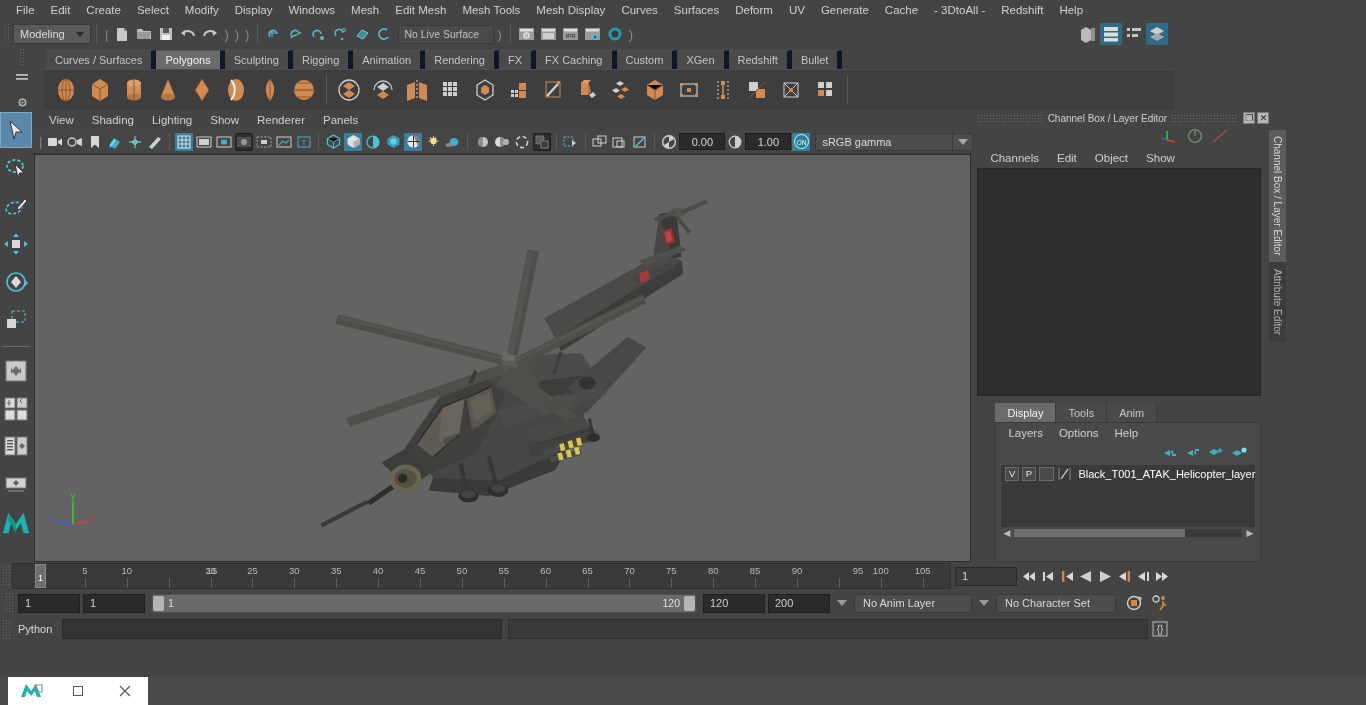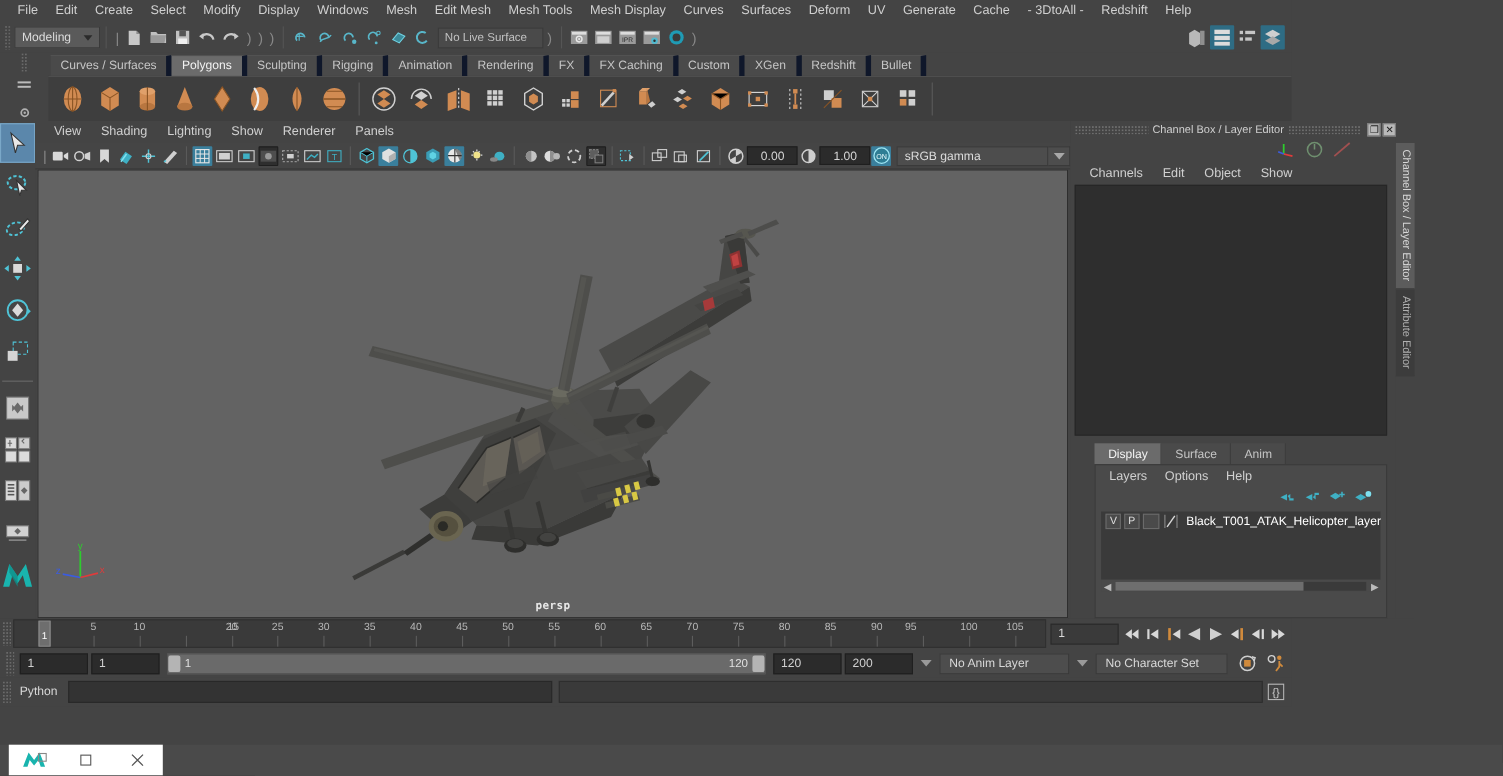--- a/index.html
+++ b/index.html
@@ -1021,21 +1021,20 @@
         <div class="axis-gizmo">
           <svg width="54" height="48" viewBox="0 0 54 48">
             <line x1="26" y1="34" x2="26" y2="10" stroke="#2ecc2e" stroke-width="1.6"></line>
             <text x="26" y="8" font-size="9" fill="#2ecc2e" text-anchor="middle" font-family="Liberation Sans">y</text>
             <line x1="26" y1="34" x2="42" y2="30" stroke="#e03b3b" stroke-width="1.6"></line>
             <text x="46" y="30" font-size="9" fill="#e03b3b" text-anchor="middle" font-family="Liberation Sans">x</text>
             <line x1="26" y1="34" x2="10" y2="31" stroke="#3b5ce0" stroke-width="1.6"></line>
             <text x="6" y="31" font-size="9" fill="#3b5ce0" text-anchor="middle" font-family="Liberation Sans">z</text>
           </svg>
         </div>
-        <div class="vp-label">persp</div>
       </div>
     </div>
 
     <div class="rightpanel">
       <div class="rp-titlebar">
         <div class="dotfill"></div>
         <span>Channel Box / Layer Editor</span>
         <div class="dotfill"></div>
         <div class="rp-wbtn">❐</div>
         <div class="rp-wbtn">✕</div>
@@ -1063,21 +1062,21 @@
       <div class="rp-menubar">
         <div class="mi">Channels</div>
         <div class="mi">Edit</div>
         <div class="mi">Object</div>
         <div class="mi">Show</div>
       </div>
       <div class="channel-area"></div>
 
       <div class="layer-tabs">
         <div class="layer-tab active">Display</div>
-        <div class="layer-tab">Surface</div>
+        <div class="layer-tab">Tools</div>
         <div class="layer-tab">Anim</div>
       </div>
       <div class="layer-body">
         <div class="layer-menubar">
           <div class="mi">Layers</div>
           <div class="mi">Options</div>
           <div class="mi">Help</div>
         </div>
         <div class="layer-btnrow">
           <span>
@@ -1172,21 +1171,21 @@
         <div class="tick-label" style="left: 616.448px;">70</div>
         <div class="tick-mark" style="left: 616.448px;"></div>
         <div class="tick-label" style="left: 658.337px;">75</div>
         <div class="tick-mark" style="left: 658.337px;"></div>
         <div class="tick-label" style="left: 700.226px;">80</div>
         <div class="tick-mark" style="left: 700.226px;"></div>
         <div class="tick-label" style="left: 742.115px;">85</div>
         <div class="tick-mark" style="left: 742.115px;"></div>
         <div class="tick-label" style="left: 784.004px;">90</div>
         <div class="tick-mark" style="left: 784.004px;"></div>
-        <div class="tick-label" style="left: 815px; text-align: center;">95</div>
+        <div class="tick-label" style="left: 845px; text-align: center;">95</div>
         <div class="tick-mark" style="left: 825.893px;"></div>
         <div class="tick-label" style="left: 867.782px;">100</div>
         <div class="tick-mark" style="left: 867.782px;"></div>
         <div class="tick-label" style="left: 909.671px;">105</div>
         <div class="tick-mark" style="left: 909.671px;"></div>
         <div class="tick-label" style="left: 951.561px;">110</div>
         <div class="tick-mark" style="left: 951.561px;"></div>
         <div class="tick-label" style="left: 993.45px;">115</div>
         <div class="tick-mark" style="left: 993.45px;"></div>
         <div class="tick-label" style="left: 1035.34px;">12</div>

